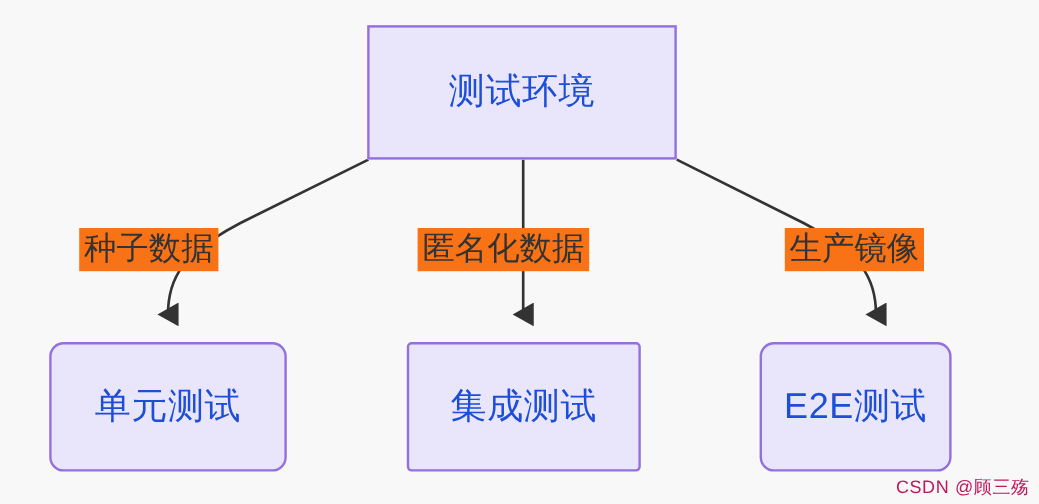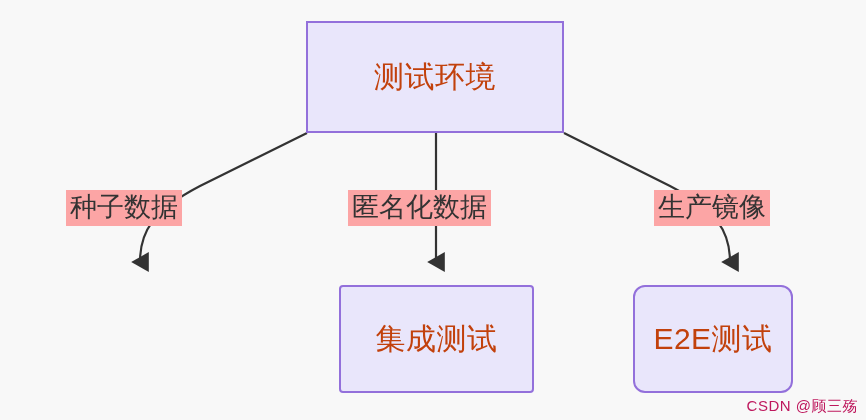--- a/index.html
+++ b/index.html
@@ -32,21 +32,21 @@
     position: absolute;
     box-sizing: border-box;
     background: #e9e6fb;
     border: 2px solid #9370db;
     display: flex;
     align-items: center;
     justify-content: center;
     z-index: 2;
   }
   .node-label {
-    color: #c2410c;
+    color: #1d4ed8;
     font-size: 30px;
     line-height: 1;
     letter-spacing: 0.5px;
     white-space: nowrap;
   }
   #node-root {
     left: 306px;
     top: 21px;
     width: 258px;
     height: 112px;
@@ -68,21 +68,21 @@
   }
   #node-e2e {
     left: 633px;
     top: 285px;
     width: 160px;
     height: 108px;
     border-radius: 12px;
   }
   .edge-label {
     position: absolute;
-    background: #fca5a5;
+    background: #f97316;
     color: #333333;
     font-size: 27px;
     line-height: 1.18;
     padding: 2px 4px;
     white-space: nowrap;
     z-index: 3;
   }
   #edge-label-seed {
     left: 66px;
     top: 190px;
@@ -122,20 +122,23 @@
 
     <path d="M 436,133 L 436,262" fill="none" stroke="#333333" stroke-width="2.2" marker-end="url(#arrowhead)"></path>
 
     <path d="M 564,133 L 670,186 C 718,211 730,232 730,262" fill="none" stroke="#333333" stroke-width="2.2" marker-end="url(#arrowhead)"></path>
   </svg>
 
   <div class="node" id="node-root">
     <span class="node-label">测试环境</span>
   </div>
 
+  <div class="node" id="node-unit">
+    <span class="node-label">单元测试</span>
+  </div>
 
   <div class="node" id="node-integration">
     <span class="node-label">集成测试</span>
   </div>
 
   <div class="node" id="node-e2e">
     <span class="node-label">E2E测试</span>
   </div>
 
   <div class="edge-label" id="edge-label-seed">种子数据</div>

